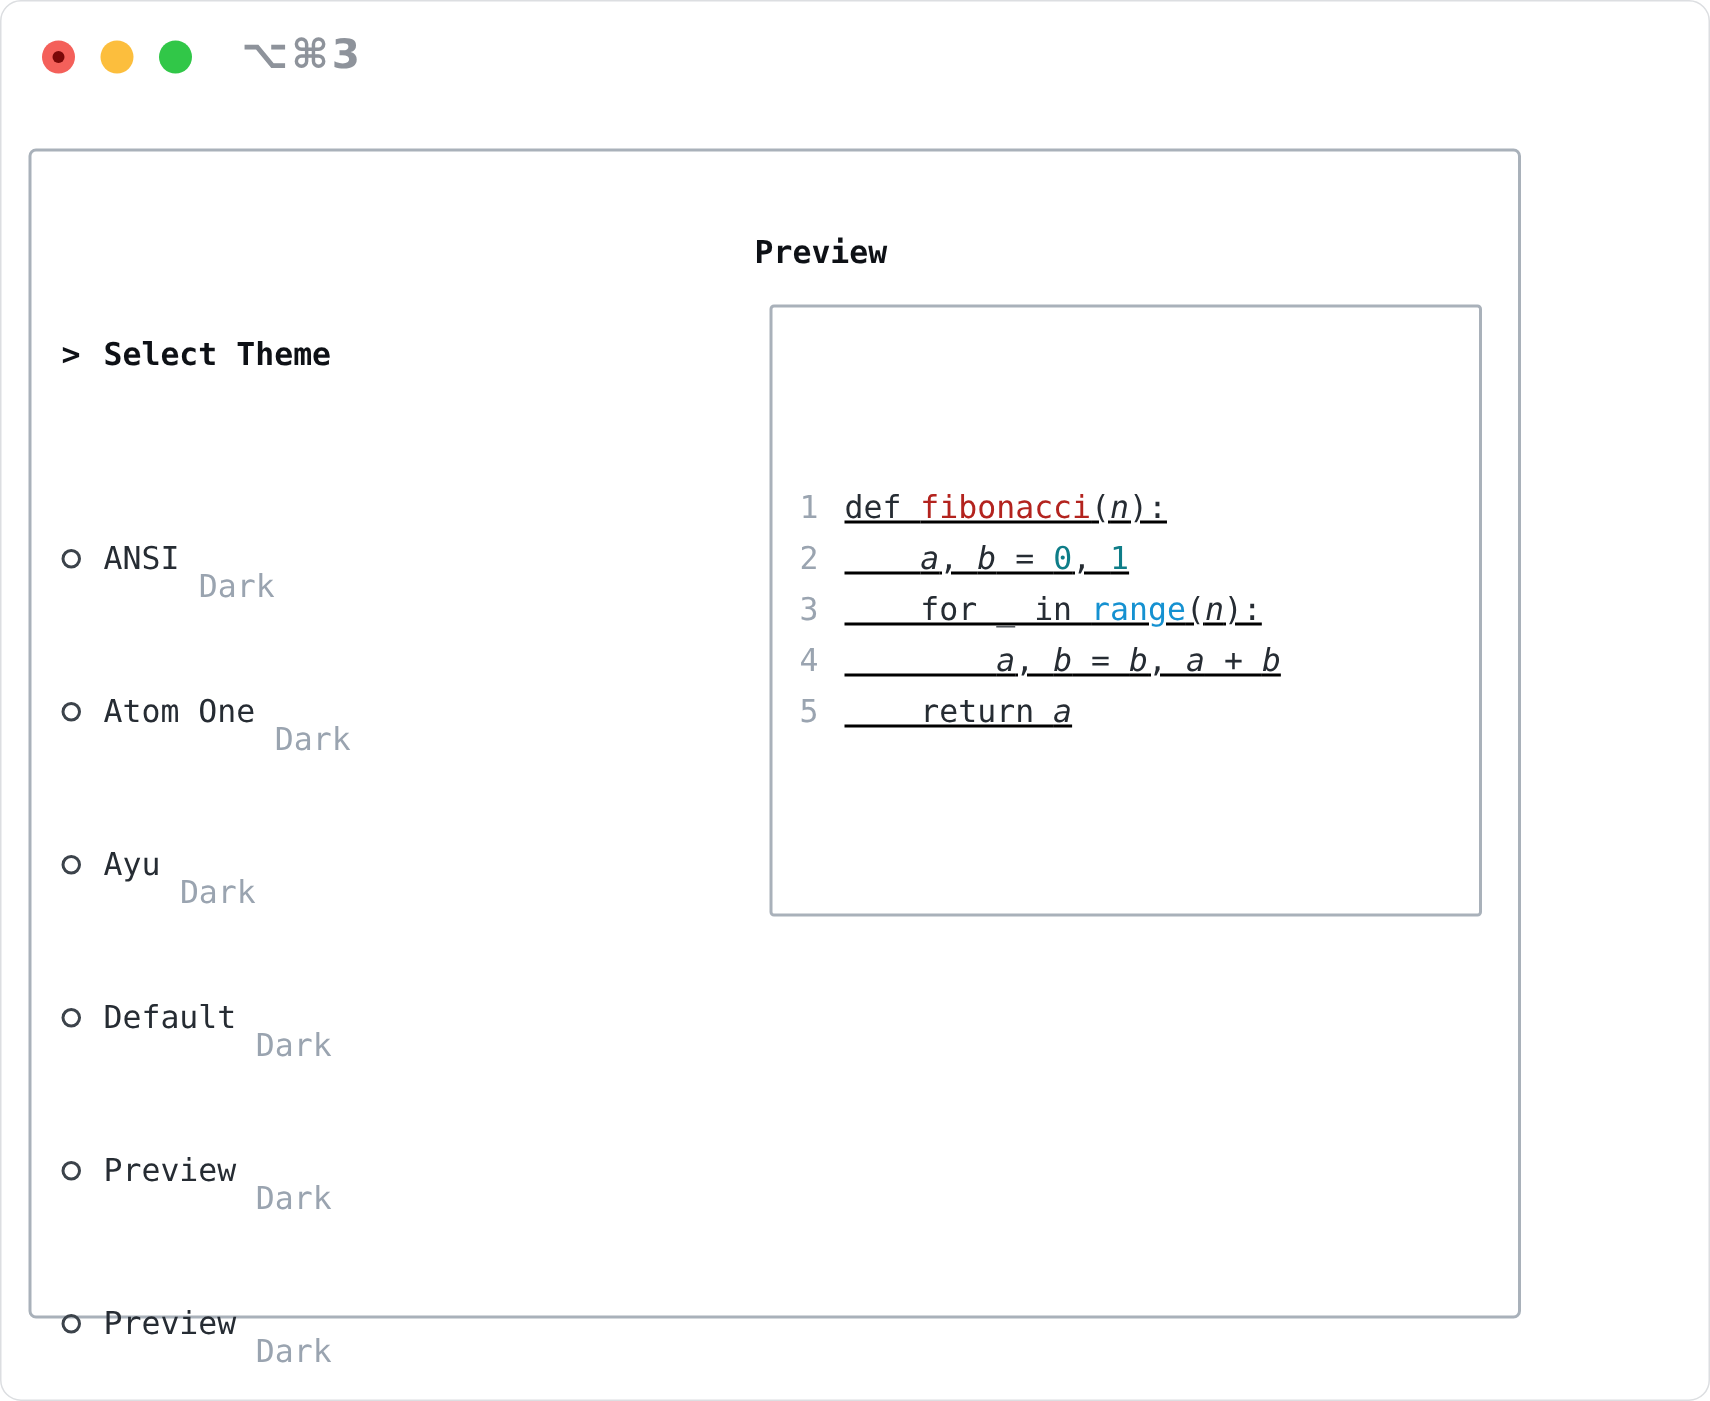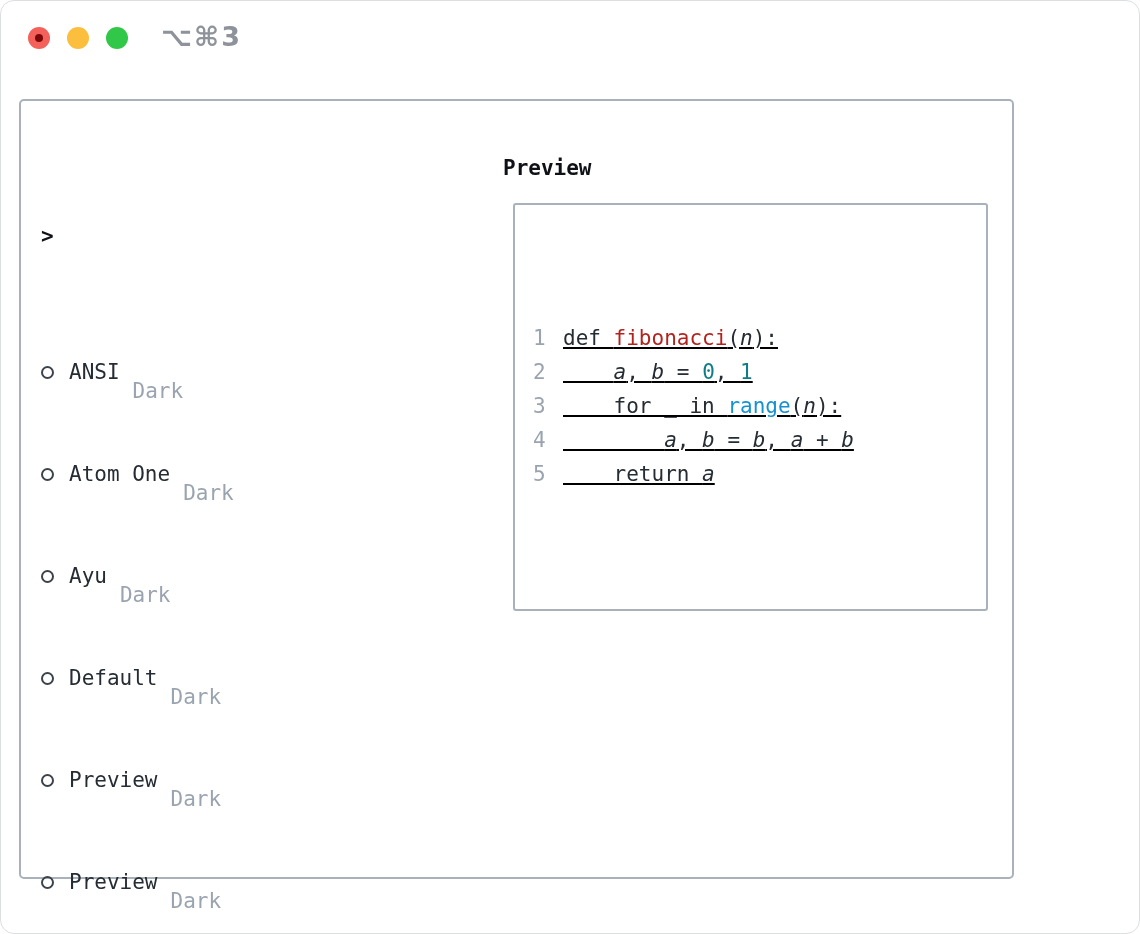--- a/index.html
+++ b/index.html
@@ -61,20 +61,21 @@
     <span class="tl tl-yellow"></span>
     <span class="tl tl-green"></span>
     <span class="win-title">⌥⌘3</span>
   </div>
 
   <div class="panel">
 
     <div class="left-col">
       <div class="row">
         <span class="marker pointer">&gt;</span>
+        <span class="hdr">Select Theme</span>
       </div>
 
       <div class="row theme-row">
         <span class="marker"><span class="dot"></span></span>
         <span class="tname">ANSI</span>
         <span class="tvariant">Dark</span>
       </div>
       <div class="row theme-row">
         <span class="marker"><span class="dot"></span></span>
         <span class="tname">Atom One</span>

